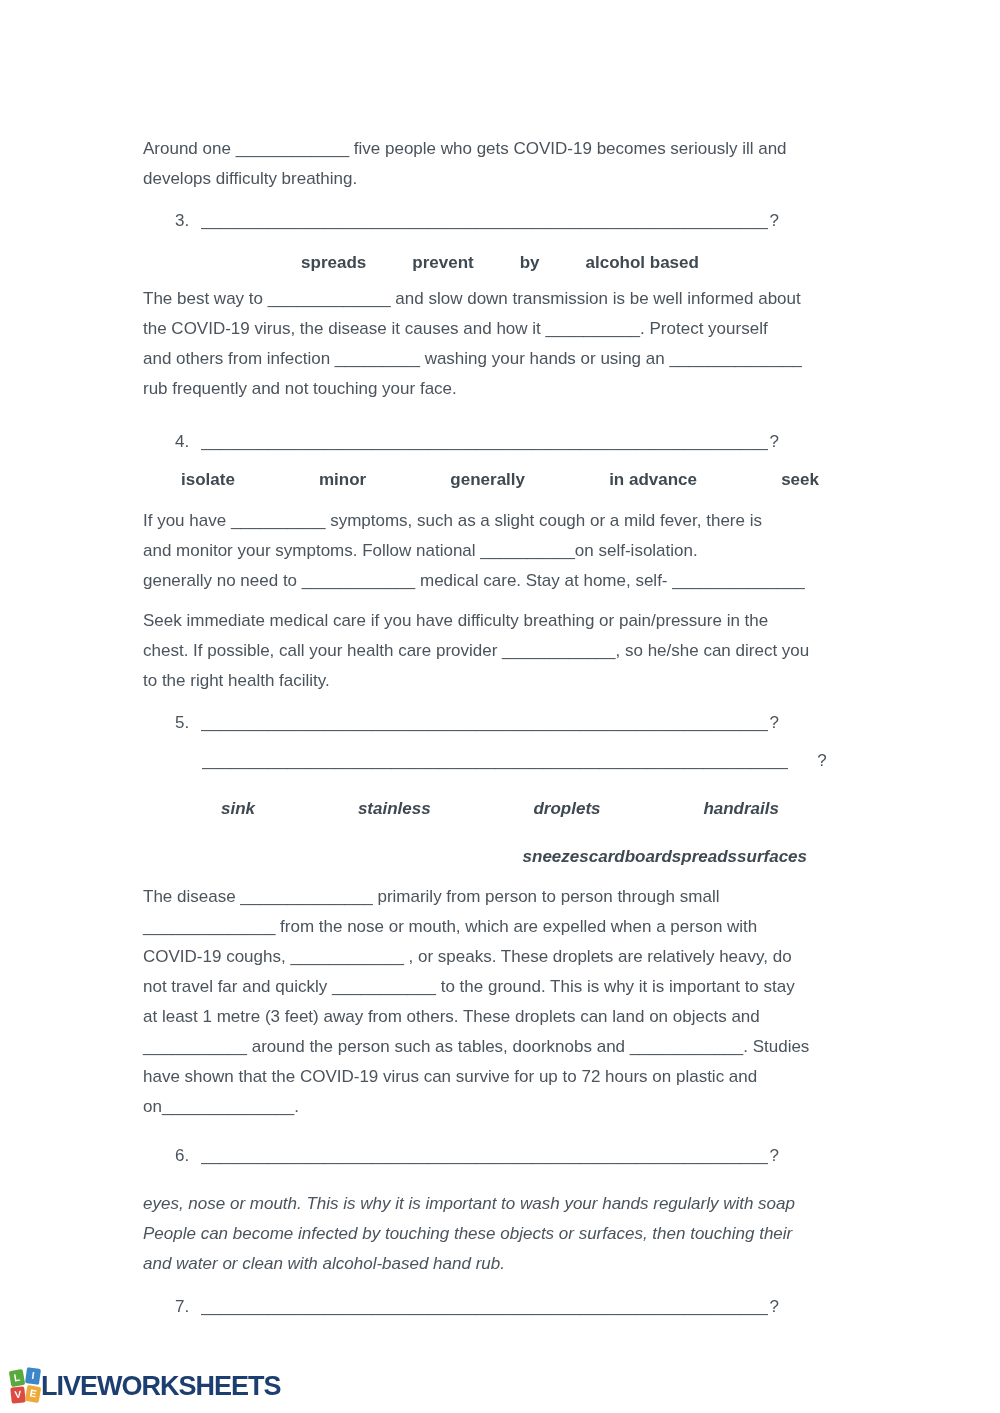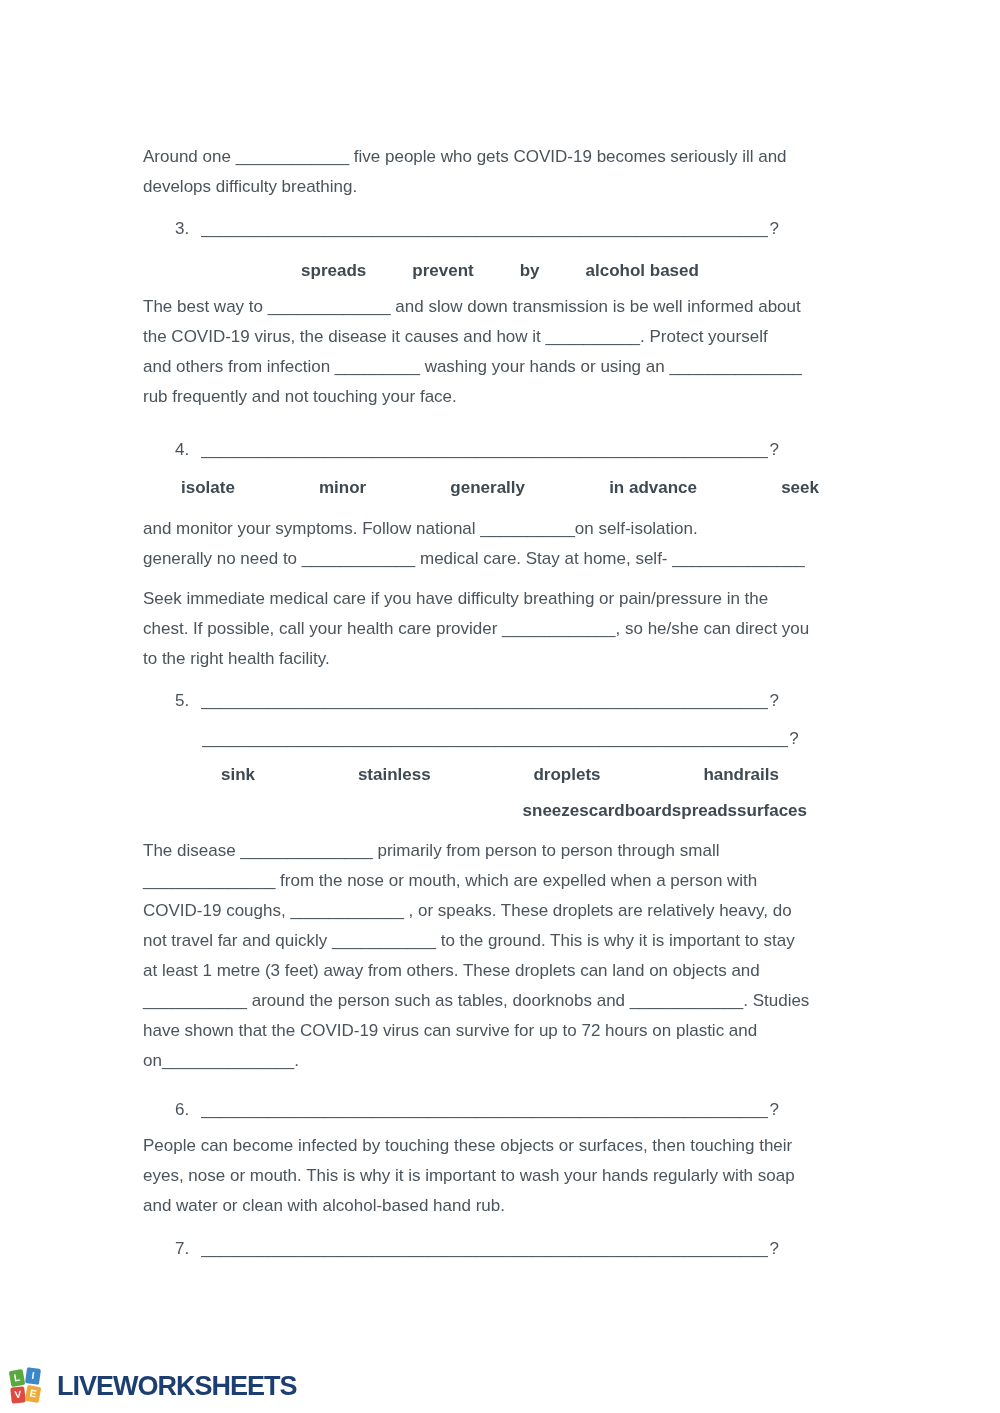--- a/index.html
+++ b/index.html
@@ -8,21 +8,21 @@
     position: relative;
     width: 1000px;
     height: 1413px;
     background: #ffffff;
     font-family: "Liberation Sans", "DejaVu Sans", sans-serif;
     color: #4b545c;
     overflow: hidden;
   }
   .content {
     position: absolute;
-    top: 16px; left: 143px;
+    top: 8px; left: 143px;
     width: 714px;
     padding-top: 126px;
     font-size: 17px;
   }
   .para { line-height: 30px; }
   .pline { display: block; white-space: nowrap; }
 
   .qrow {
     display: flex;
     align-items: baseline;
@@ -50,25 +50,25 @@
     white-space: nowrap;
   }
   .wb-center { justify-content: center; gap: 46px; }
   .wb-between { justify-content: space-between; }
   .wb-q4 { padding: 0 38px; }
   .wb-q5a { padding: 0 78px; }
   .wb-q5b { padding: 0 50px; justify-content: flex-end; }
 
   .mt12 { margin-top: 12px; }
   .mt23 { margin-top: 23px; }
-  .mt8  { margin-top: 8px; }
+  .mt8  { margin-top: 8px; gap: 28px; }
   .mt11 { margin-top: 11px; }
   .mt10 { margin-top: 10px; }
   .mt6  { margin-top: 6px; }
-  .mt2  { margin-top: 6px; }
+  .mt2  { margin-top: 18px; font-style: italic; }
   .mt19 { margin-top: 19px; }
   .mt13 { margin-top: 13px; }
 
   .logo {
     position: absolute;
     left: 10px;
     top: 1368px;
     display: flex;
     align-items: center;
     cursor: pointer;
@@ -92,21 +92,21 @@
   }
   .tile-1 { left: 0;    top: 2px;  transform: rotate(-10deg); }
   .tile-2 { left: 16px; top: 0;    transform: rotate(8deg); }
   .tile-3 { left: 1px;  top: 19px; transform: rotate(-6deg); }
   .tile-4 { left: 16px; top: 18px; transform: rotate(10deg); }
   .logo-text {
     font-size: 27px;
     font-weight: bold;
     letter-spacing: -1px;
     color: #1c3e70;
-    margin-left: 16px;
+    margin-left: 0;
   }
 </style>
 </head>
 <body>
 
 <div class="page" style="color: rgb(75, 84, 92);">
   <div class="content">
 
     <div class="para">
       <span class="pline">Around one ____________ five people who gets COVID-19 becomes seriously ill and</span>
@@ -141,20 +141,21 @@
 
     <div class="wordbank wb-between wb-q4 mt8">
       <span class="wb-word">isolate</span>
       <span class="wb-word">minor</span>
       <span class="wb-word">generally</span>
       <span class="wb-word">in advance</span>
       <span class="wb-word">seek</span>
     </div>
 
     <div class="para mt11">
+      <span class="pline">If you have __________ symptoms, such as a slight cough or a mild fever, there is</span>
       <span class="pline">and monitor your symptoms. Follow national __________on self-isolation.</span>
       <span class="pline">generally no need to ____________ medical care. Stay at home, self- ______________</span>
     </div>
 
     <div class="para mt10">
       <span class="pline">Seek immediate medical care if you have difficulty breathing or pain/pressure in the</span>
       <span class="pline">chest. If possible, call your health care provider ____________, so he/she can direct you</span>
       <span class="pline">to the right health facility.</span>
     </div>
 
@@ -192,22 +193,22 @@
       <span class="pline">on______________.</span>
     </div>
 
     <div class="qrow mt19">
       <span class="qnum">6.</span>
       <span class="qblank">____________________________________________________________</span>
       <span class="qmark">?</span>
     </div>
 
     <div class="para mt2">
+      <span class="pline">eyes, nose or mouth. This is why it is important to wash your hands regularly with soap</span>
       <span class="pline">People can become infected by touching these objects or surfaces, then touching their</span>
-      <span class="pline">eyes, nose or mouth. This is why it is important to wash your hands regularly with soap</span>
       <span class="pline">and water or clean with alcohol-based hand rub.</span>
     </div>
 
     <div class="qrow mt13">
       <span class="qnum">7.</span>
       <span class="qblank">____________________________________________________________</span>
       <span class="qmark">?</span>
     </div>
 
   </div>

